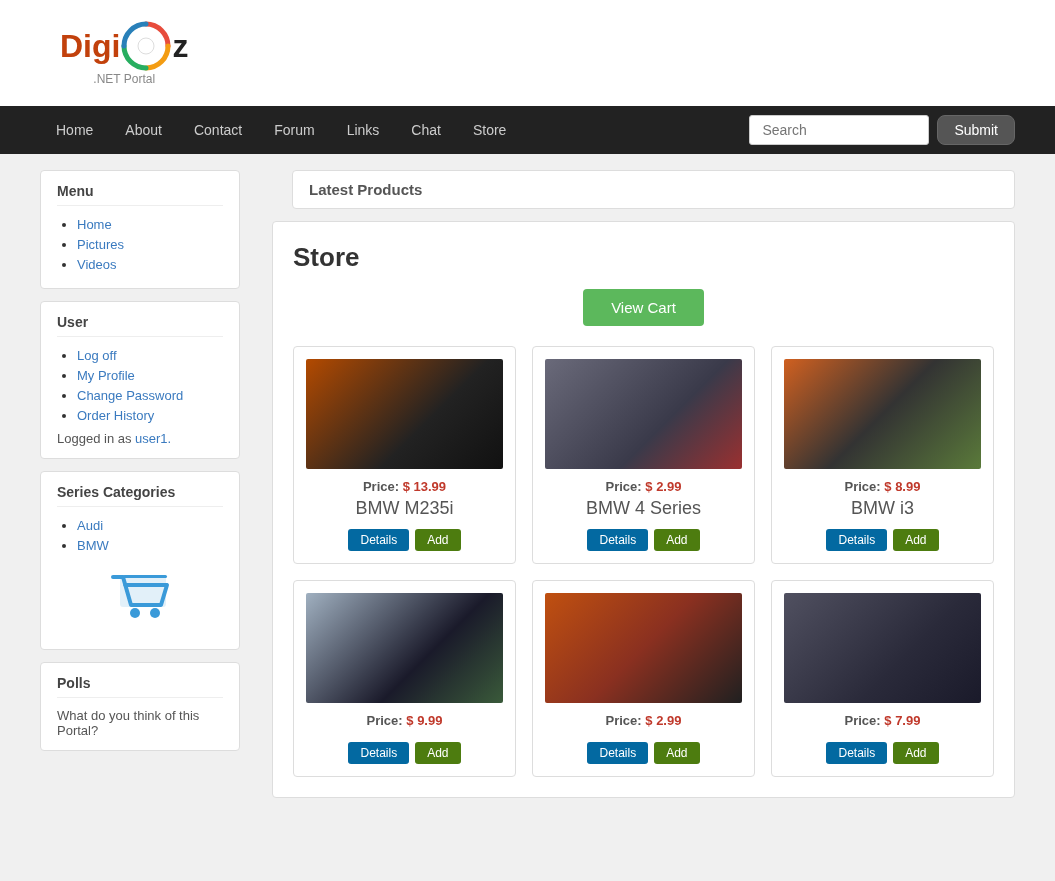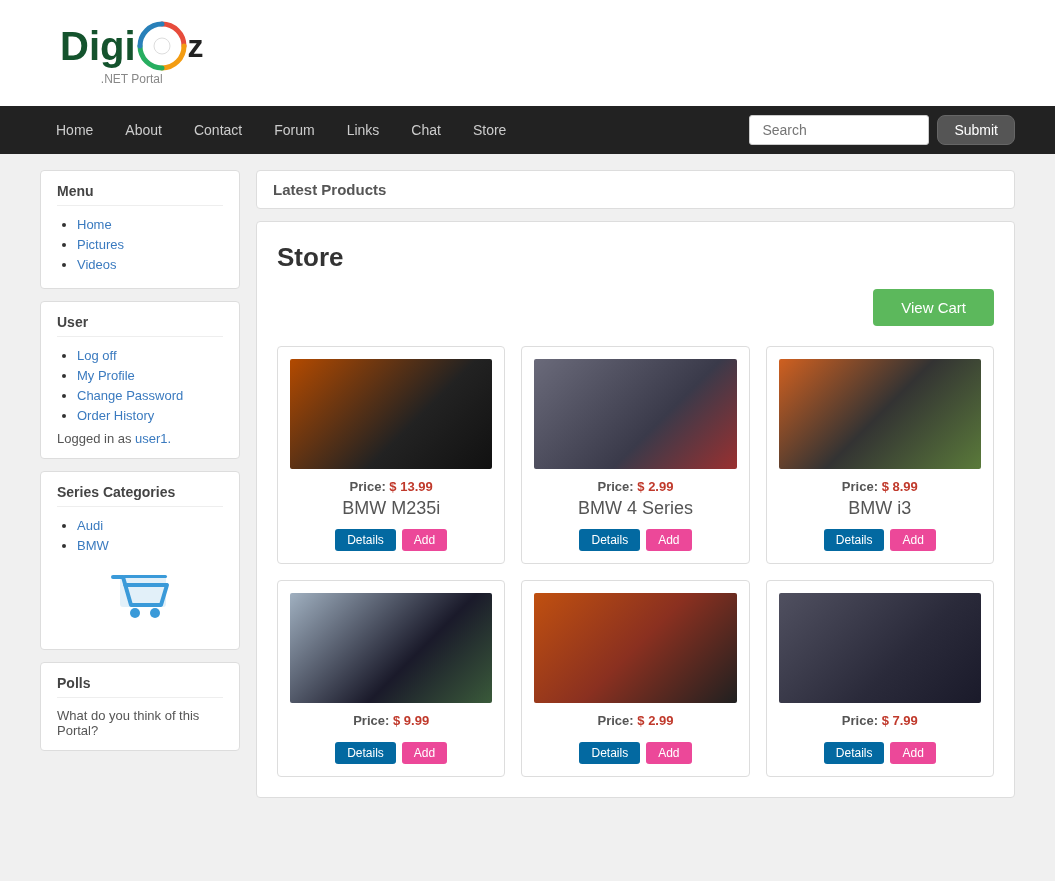--- a/index.html
+++ b/index.html
@@ -11,72 +11,72 @@
 
     
     nav { background: #222; padding: 0 40px; display: flex; align-items: center; justify-content: space-between; height: 48px; }
     .nav-links { display: flex; gap: 0; }
     .nav-link { color: #ccc; text-decoration: none; padding: 14px 16px; font-size: 14px; display: block; }
     .nav-search { display: flex; gap: 8px; margin-left: 35px; }
     .nav-search input { padding: 6px 12px; border: 1px solid #ccc; border-radius: 3px; font-size: 14px; width: 180px; }
     .nav-search button { padding: 6px 16px; background: #555; color: #fff; border: 1px solid #666; border-radius: 8px; cursor: pointer; font-size: 14px; }
 
     
-    .main-layout { display: flex; gap: 16px; padding: 16px 40px; align-items: flex-start; }
+    .main-layout { display: flex; gap: 32px; padding: 16px 40px; align-items: flex-start; }
 
     
     .sidebar { width: 200px; flex-shrink: 0; display: flex; flex-direction: column; gap: 12px; }
     .sidebar-box { background: #fff; border: 1px solid #ddd; border-radius: 4px; padding: 12px 16px; }
     .sidebar-box h3 { font-size: 14px; font-weight: bold; color: #444; margin-bottom: 10px; padding-bottom: 6px; border-bottom: 1px solid #eee; }
     .sidebar-box ul { list-style: disc; padding-left: 20px; }
     .sidebar-box ul li { margin-bottom: 4px; }
     .sidebar-box ul li a { color: #3a7abf; text-decoration: none; font-size: 13px; }
     .sidebar-box p { font-size: 13px; color: #555; margin-top: 8px; }
     .sidebar-box p a { color: #3a7abf; text-decoration: none; }
     .cart-icon-wrap { display: flex; justify-content: center; padding: 10px 0; }
     .polls-question { font-size: 13px; color: #333; margin-top: 6px; }
 
     
     .content { flex: 1; }
-    .content-header { background: #fff; border: 1px solid #ddd; border-radius: 4px; padding: 10px 16px; margin-bottom: 12px; font-size: 15px; font-weight: bold; color: #555; }
+    .content-header { background: #fff; border: 1px solid #ddd; border-radius: 4px; padding: 10px 16px; margin-bottom: 12px; font-size: 15px; font-weight: bold; color: #555; margin-left: 20px; }
     .store-inner { background: #fff; border: 1px solid #ddd; border-radius: 4px; padding: 20px; }
     .store-title { font-size: 26px; font-weight: bold; color: #333; margin-bottom: 16px; }
-    .view-cart-wrap { display: flex; justify-content: flex-end; margin-bottom: 20px; }
+    .view-cart-wrap { display: flex; justify-content: center; margin-bottom: 20px; }
     .view-cart-btn { background: #5cb85c; color: #fff; border: none; padding: 10px 28px; font-size: 15px; border-radius: 4px; cursor: pointer; }
 
     
     .product-grid { display: grid; grid-template-columns: repeat(3, 1fr); gap: 16px; }
     .product-card { border: 1px solid #ddd; border-radius: 4px; padding: 12px; background: #fff; display: flex; flex-direction: column; align-items: center; }
     .product-img-placeholder { width: 100%; height: 110px; background: #ccc; border-radius: 2px; margin-bottom: 10px; }
     .product-price { font-size: 13px; color: #333; margin-bottom: 4px; }
     .product-price span { font-weight: bold; color: #555; }
     .product-price .price-val { color: #c0392b; }
     .product-name { font-size: 18px; color: #555; margin-bottom: 10px; text-align: center; }
     .product-actions { display: flex; gap: 6px; }
     .btn-details { background: #0369a1; color: #fff; border: none; padding: 4px 12px; border-radius: 3px; cursor: pointer; font-size: 12px; }
-    .btn-add { background: #ec4899; color: #fff; border: none; padding: 4px 12px; border-radius: 3px; cursor: pointer; font-size: 12px; }
+    .btn-add { background: #4d7c0f; color: #fff; border: none; padding: 4px 12px; border-radius: 3px; cursor: pointer; font-size: 12px; }
 
     
     .car-bmw-m235i { background: linear-gradient(135deg, #b34a00 0%, #222 60%, #111 100%); }
     .car-bmw-4series { background: linear-gradient(135deg, #6a6a7a 0%, #3a3a4a 60%, #9a3030 100%); }
     .car-bmw-i3 { background: linear-gradient(135deg, #d06020 0%, #333 50%, #5a7a3a 100%); }
     .car-bmw-row2a { background: linear-gradient(135deg, #a0b0c0 0%, #1a1a2a 60%, #3a5a3a 100%); }
     .car-bmw-z4 { background: linear-gradient(135deg, #c05010 0%, #8a3020 50%, #202020 100%); }
     .car-bmw-row2c { background: linear-gradient(135deg, #505060 0%, #2a2a3a 60%, #1a1a2a 100%); }
 
     
     .logo-circle { width: 52px; height: 52px; }
   </style>
 </head>
 <body>
 
 <div class="header">
   <div class="logo-wrap">
     <div style="display:flex;align-items:center;">
-      <span style="font-size:40px;font-weight:bold;color:#14532d;">Digi</span>
+      <span style="font-size:32px;font-weight:bold;color:#c2410c;">Digi</span>
 
       <svg class="logo-circle" viewBox="0 0 52 52">
         <circle cx="26" cy="26" r="22" fill="none" stroke="#e0e0e0" stroke-width="3"></circle>
         <path d="M26 4 A22 22 0 0 1 48 26" fill="none" stroke="#e74c3c" stroke-width="5" stroke-linecap="round"></path>
         <path d="M48 26 A22 22 0 0 1 26 48" fill="none" stroke="#f39c12" stroke-width="5" stroke-linecap="round"></path>
         <path d="M26 48 A22 22 0 0 1 4 26" fill="none" stroke="#27ae60" stroke-width="5" stroke-linecap="round"></path>
         <path d="M4 26 A22 22 0 0 1 26 4" fill="none" stroke="#2980b9" stroke-width="5" stroke-linecap="round"></path>
         <circle cx="26" cy="26" r="8" fill="#fff" stroke="#ddd" stroke-width="1"></circle>
       </svg>
       <span style="font-size:32px;font-weight:bold;color:#222;">z</span>

